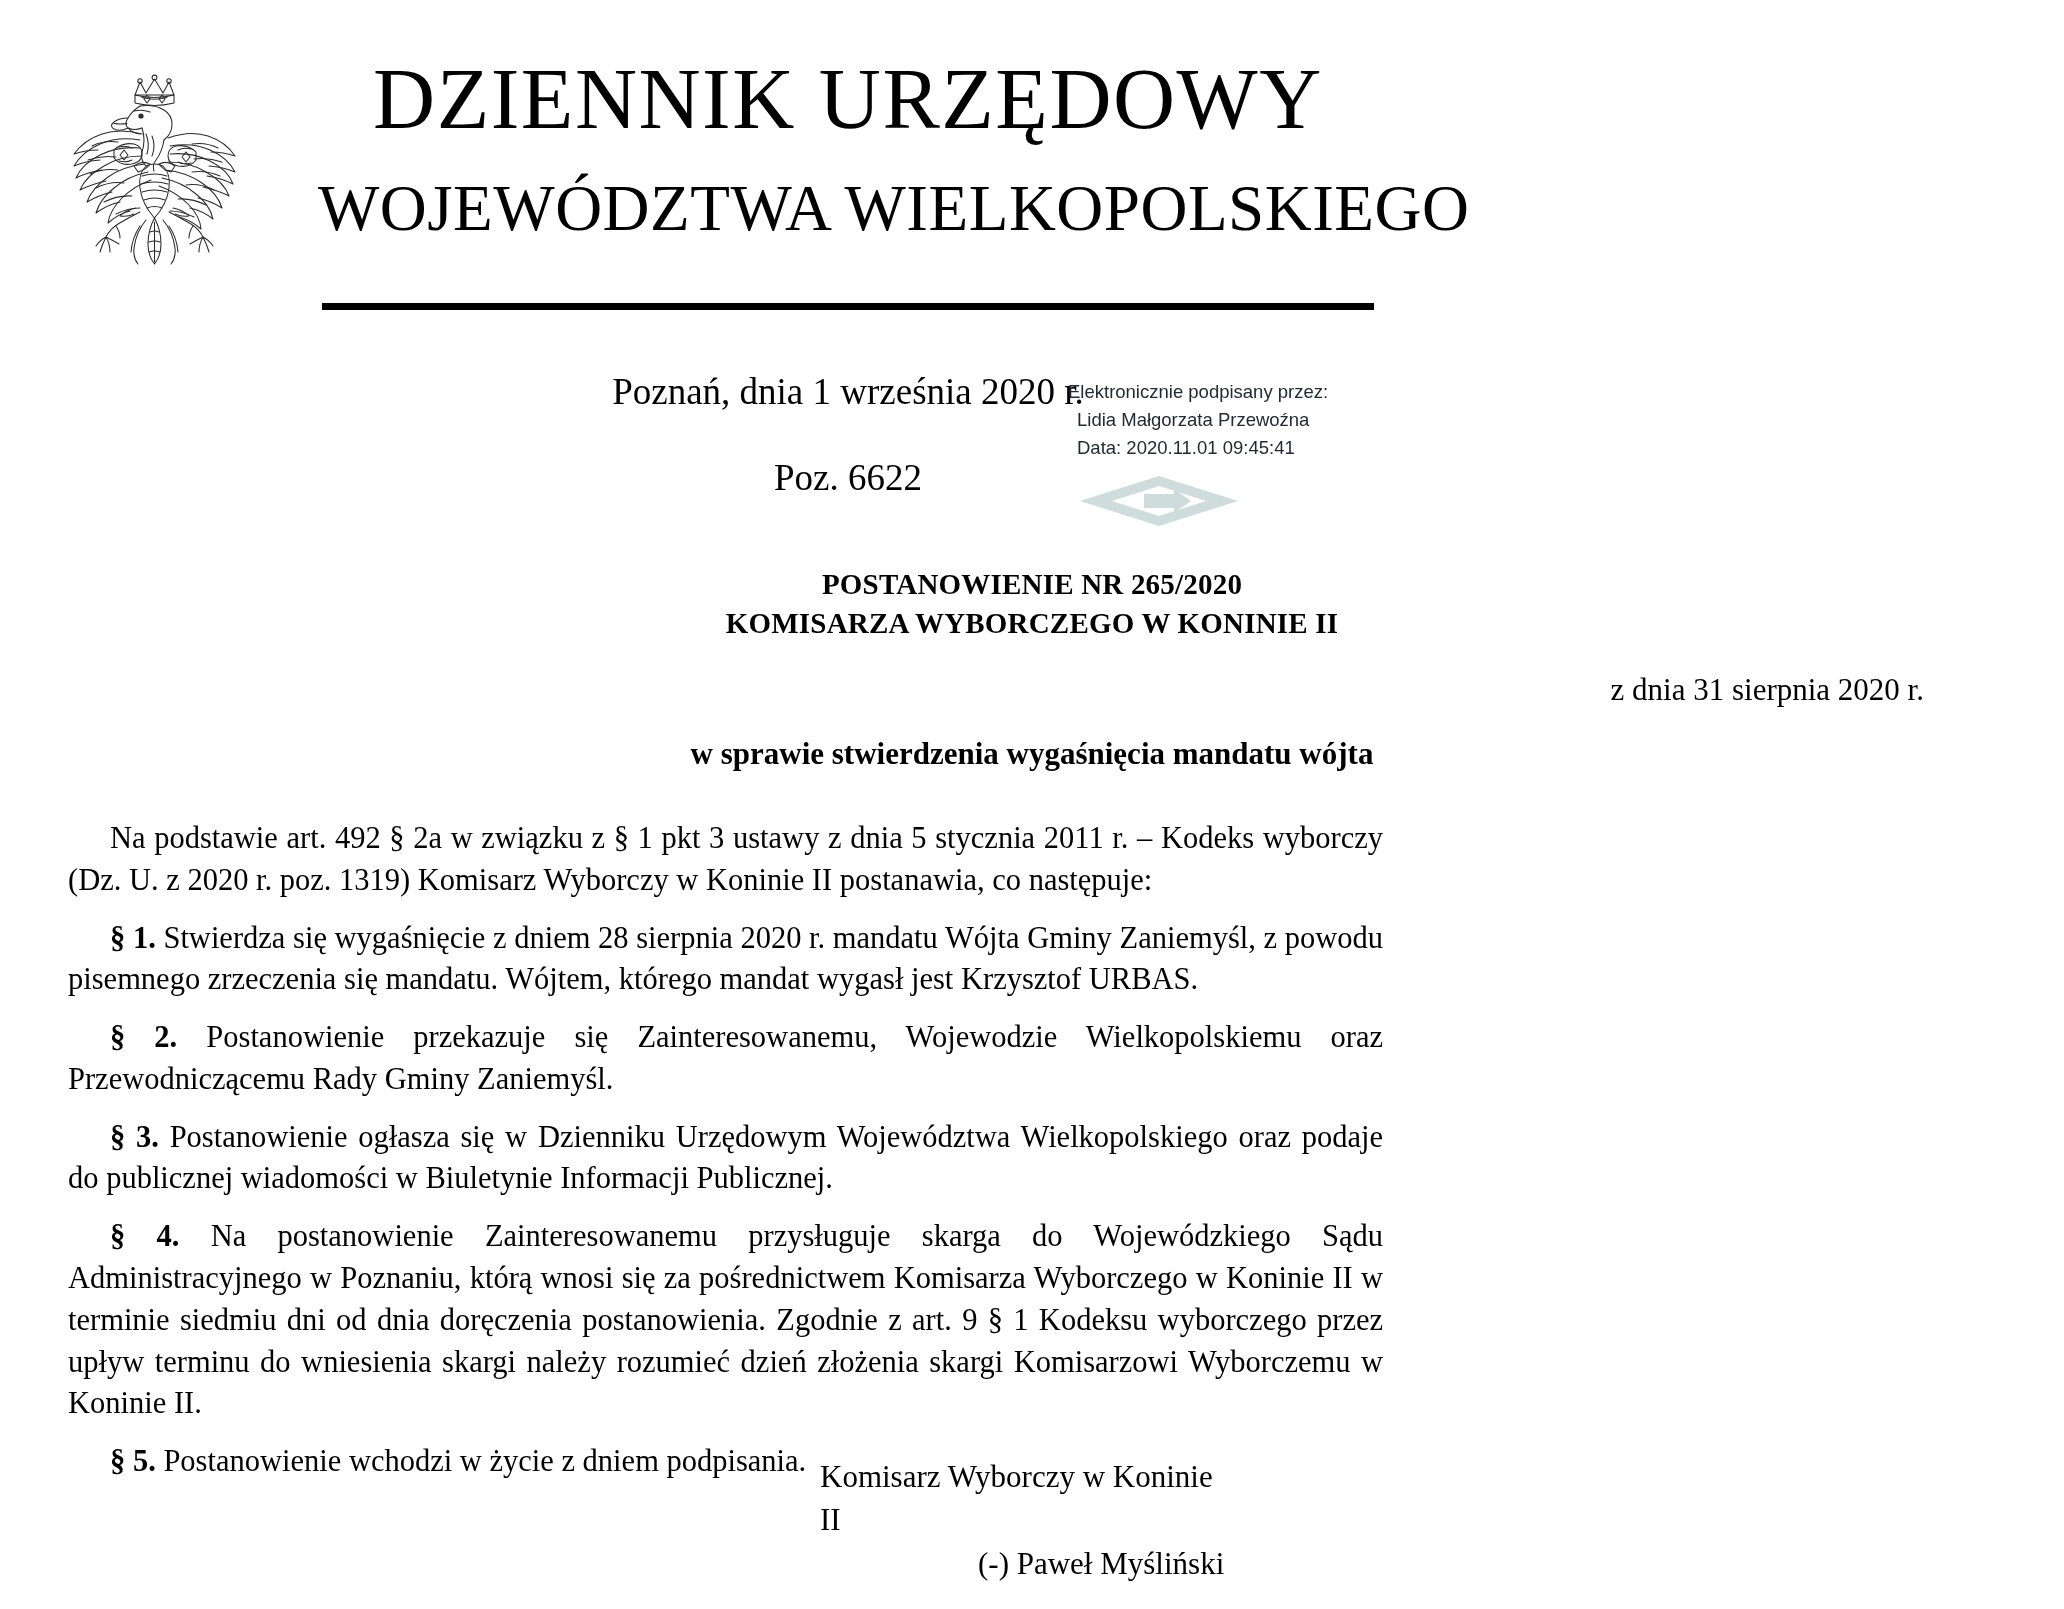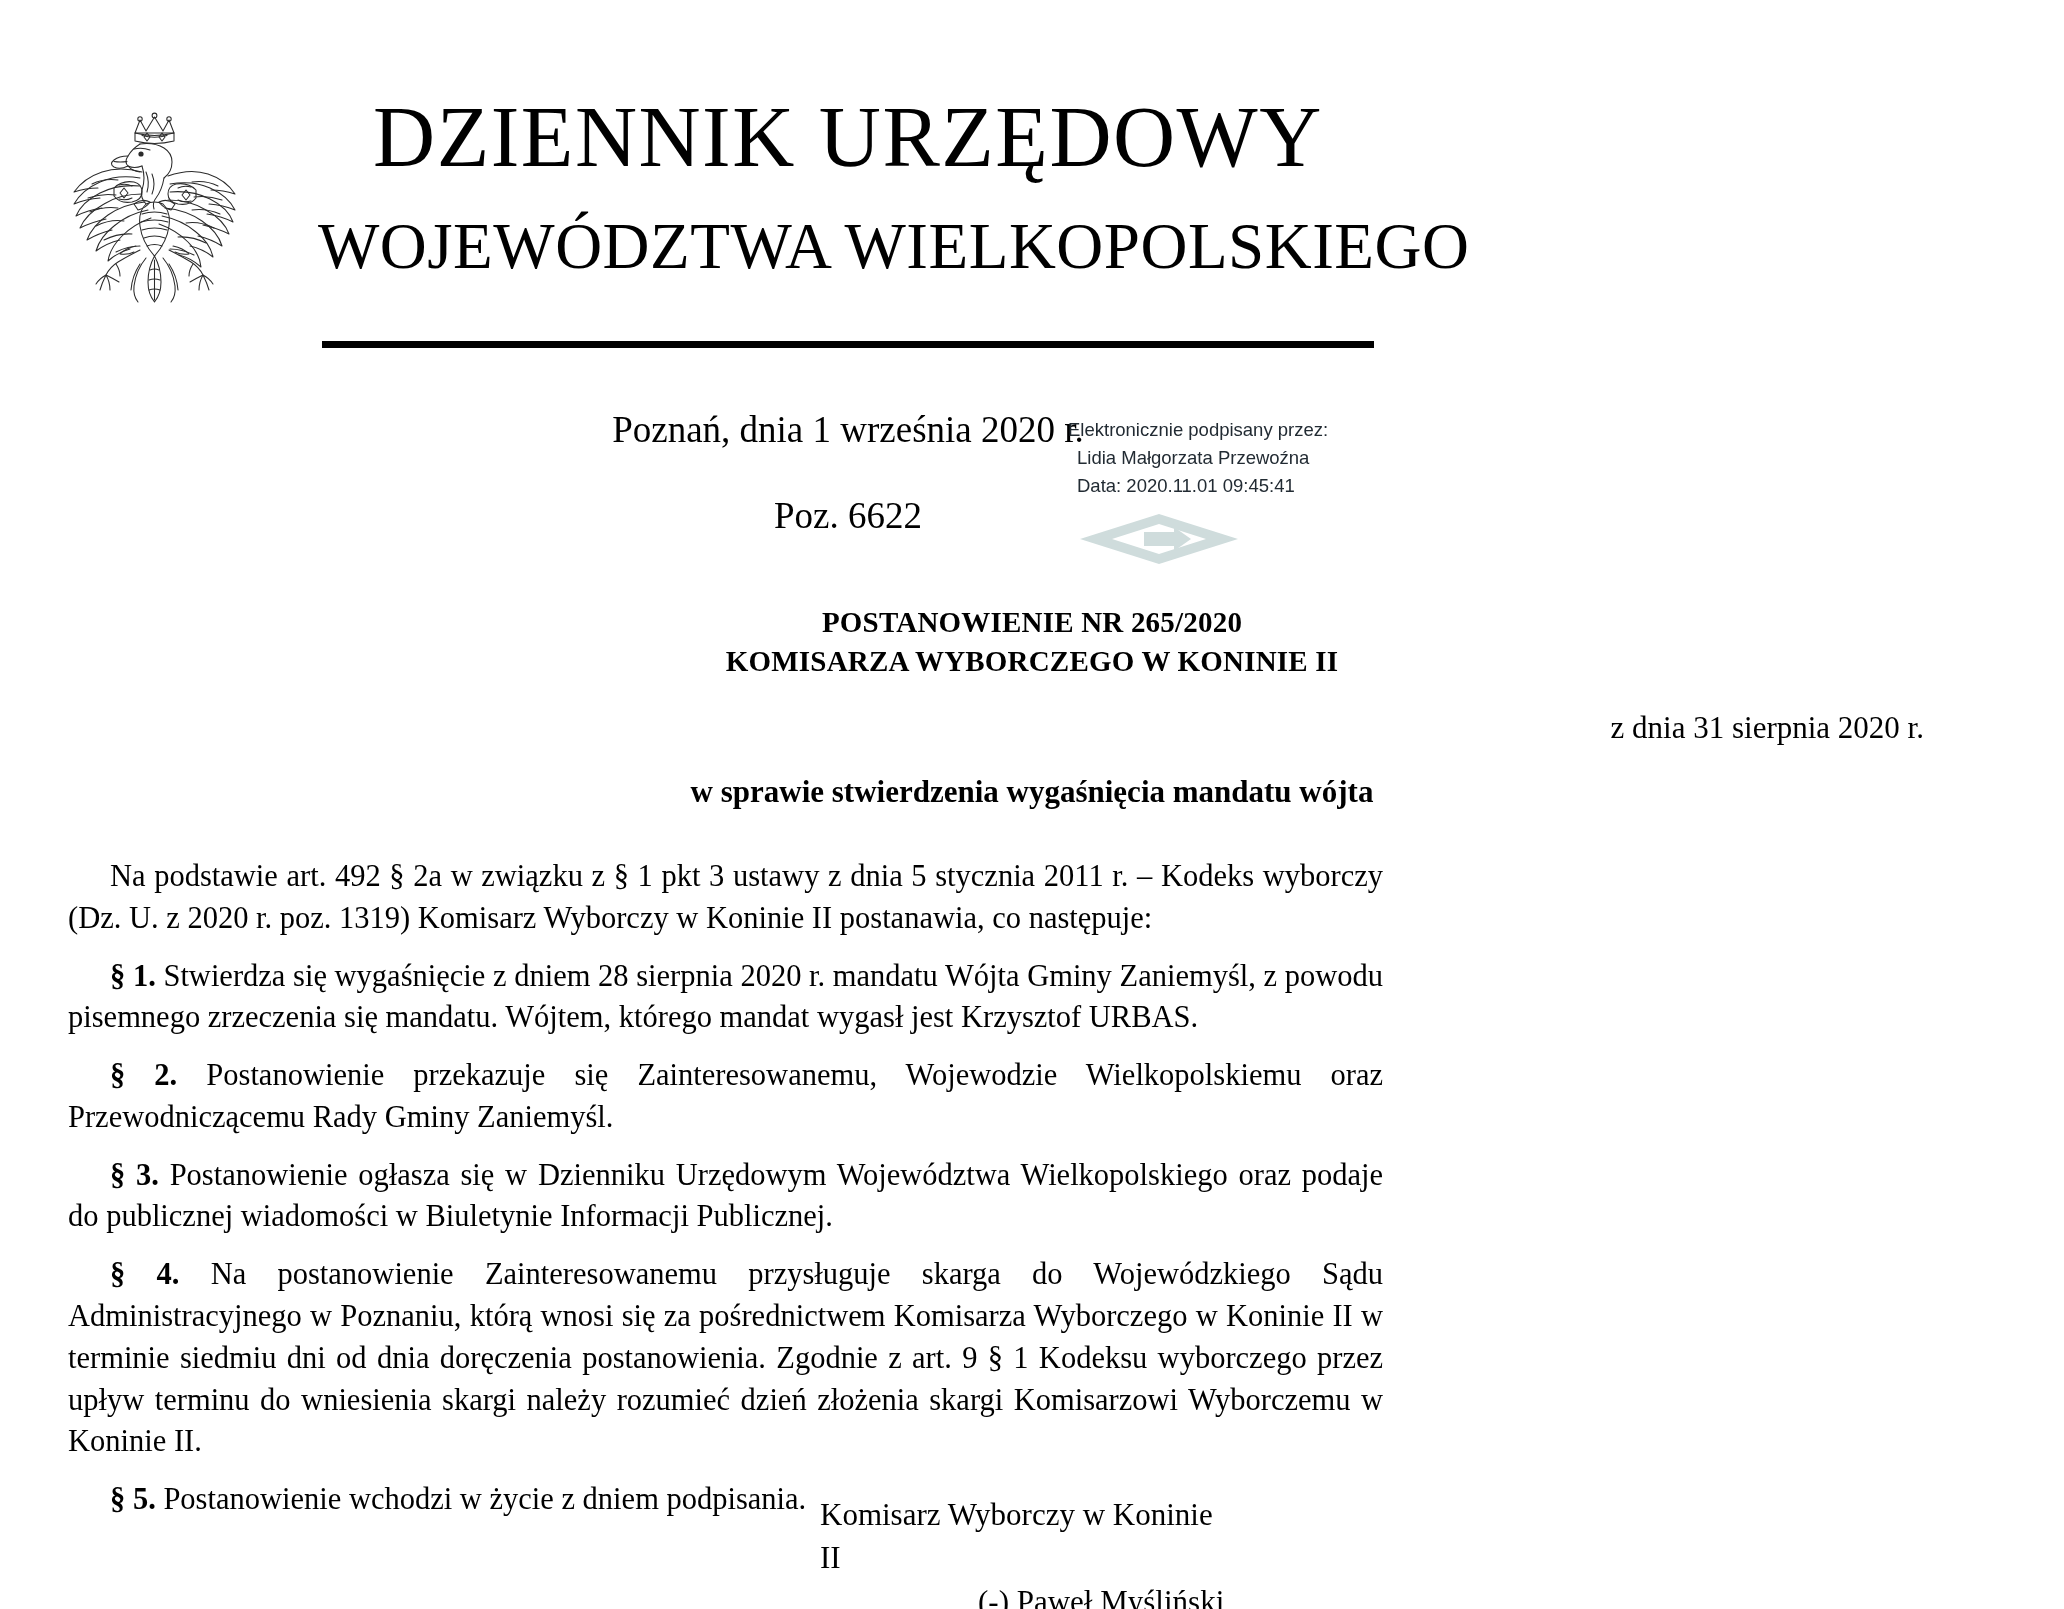--- a/index.html
+++ b/index.html
@@ -14,21 +14,20 @@
     font-family: "Liberation Serif", "DejaVu Serif", serif;
     color: #000000;
     position: relative;
     overflow: hidden;
   }
 
   .page {
     position: absolute;
     inset: 0;
     padding: 0;
-    margin-top: 38px;
   }
 
   
   .masthead {
     position: absolute;
     left: 0;
     top: 0;
     width: 2064px;
     height: 330px;
   }

